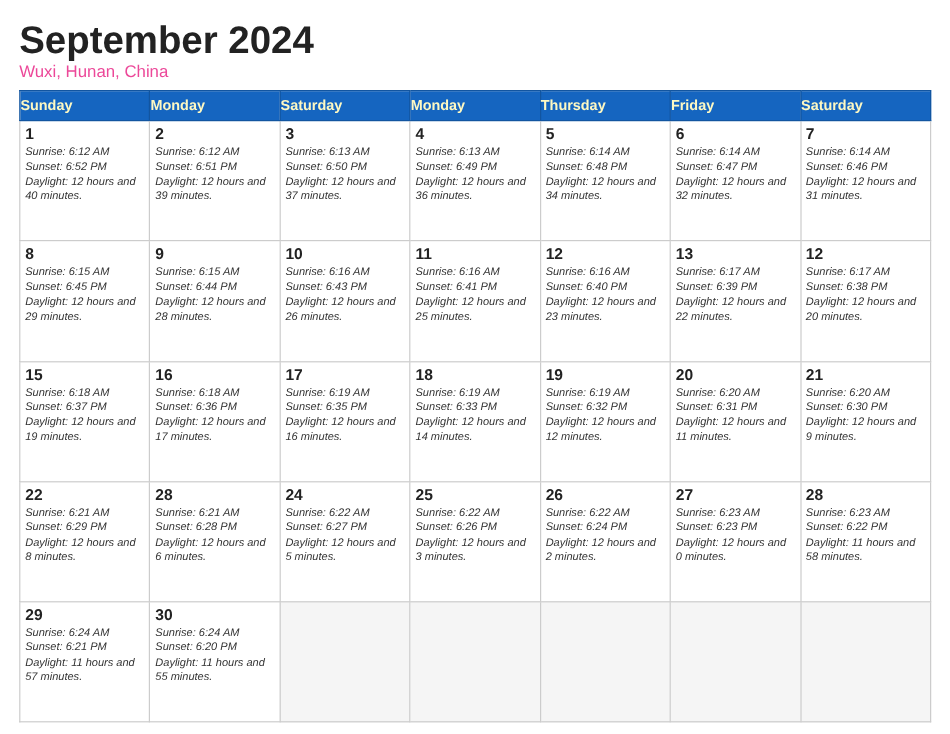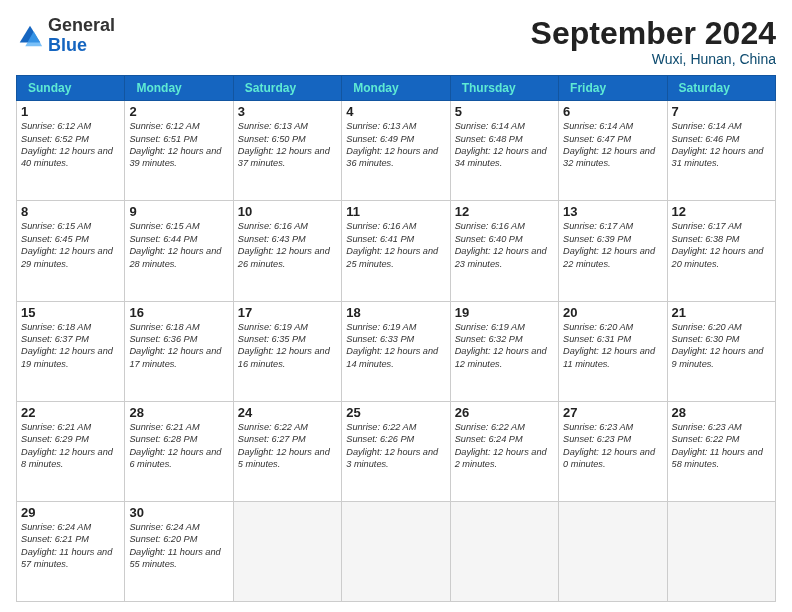--- a/index.html
+++ b/index.html
@@ -43,36 +43,36 @@
       text-align: right;
     }
     .month-title {
       font-size: 32px;
       font-weight: bold;
       color: #222;
       line-height: 1.1;
     }
     .location {
       font-size: 14px;
-      color: #0c4a6e;
-      text-align: right;
+      color: #ec4899;
+      text-align: left;
     }
     .calendar {
       flex: 1;
       border: 1px solid #ccc;
       border-collapse: collapse;
       width: 100%;
       table-layout: fixed;
     }
     .calendar th {
       background: #1565c0;
-      color: #5eead4;
+      color: #fef9c3;
       font-size: 12px;
       font-weight: bold;
-      padding: 5px 11px;
+      padding: 5px 0;
       text-align: left;
       border: 1px solid #1255a0;
     }
     .calendar td {
       border: 1px solid #ccc;
       vertical-align: top;
       padding: 3px 4px;
       font-size: 9.5px;
       color: #333;
       background: #fff;
@@ -93,30 +93,20 @@
       line-height: 1.35;
       color: #333;
       font-style: italic;
     }
   </style>
 </head>
 <body>
 
 <div class="page">
   <div class="header">
-    <div class="logo">
-      <svg class="logo-icon" viewBox="0 0 30 30">
-        <polygon points="15,4 26,22 4,22" fill="#1565c0"></polygon>
-        <polygon points="19,10 28,26 10,26" fill="#42a5f5" opacity="0.7"></polygon>
-      </svg>
-      <div class="logo-text">
-        <span class="logo-general">General</span><br>
-        <span class="logo-blue">Blue</span>
-      </div>
-    </div>
     <div class="title-block">
       <div class="month-title">September 2024</div>
       <div class="location">Wuxi, Hunan, China</div>
     </div>
   </div>
 
   <table class="calendar">
     <thead>
       <tr>
         <th>Sunday</th>

